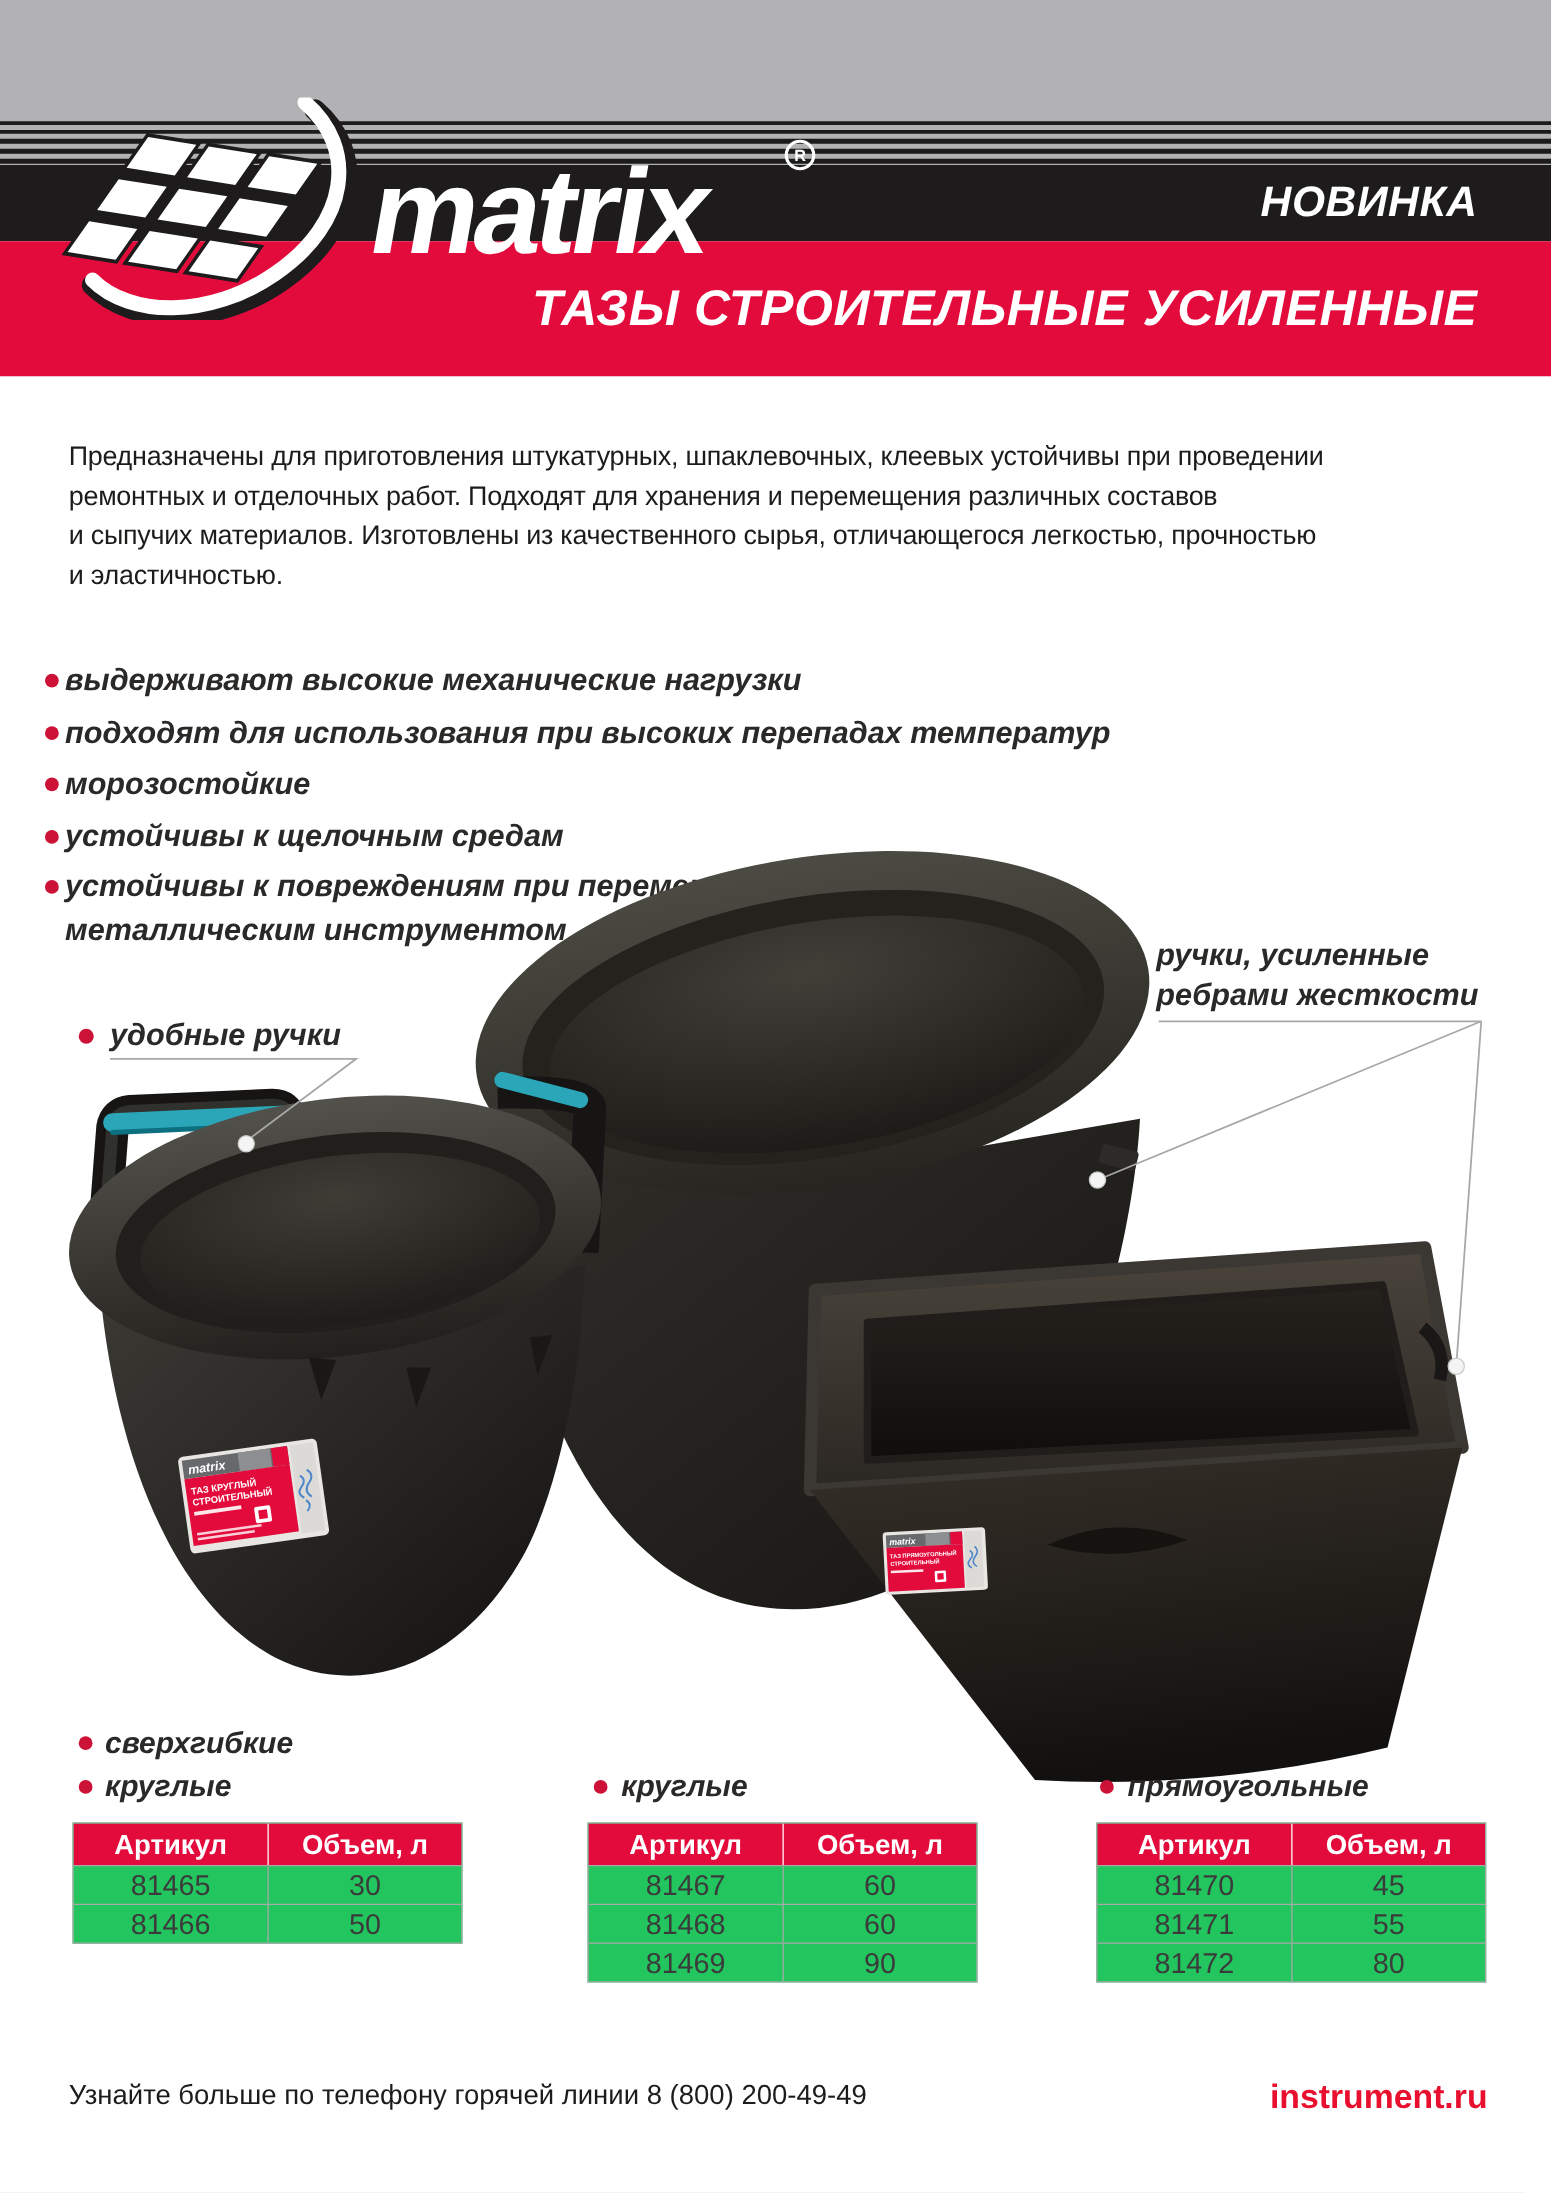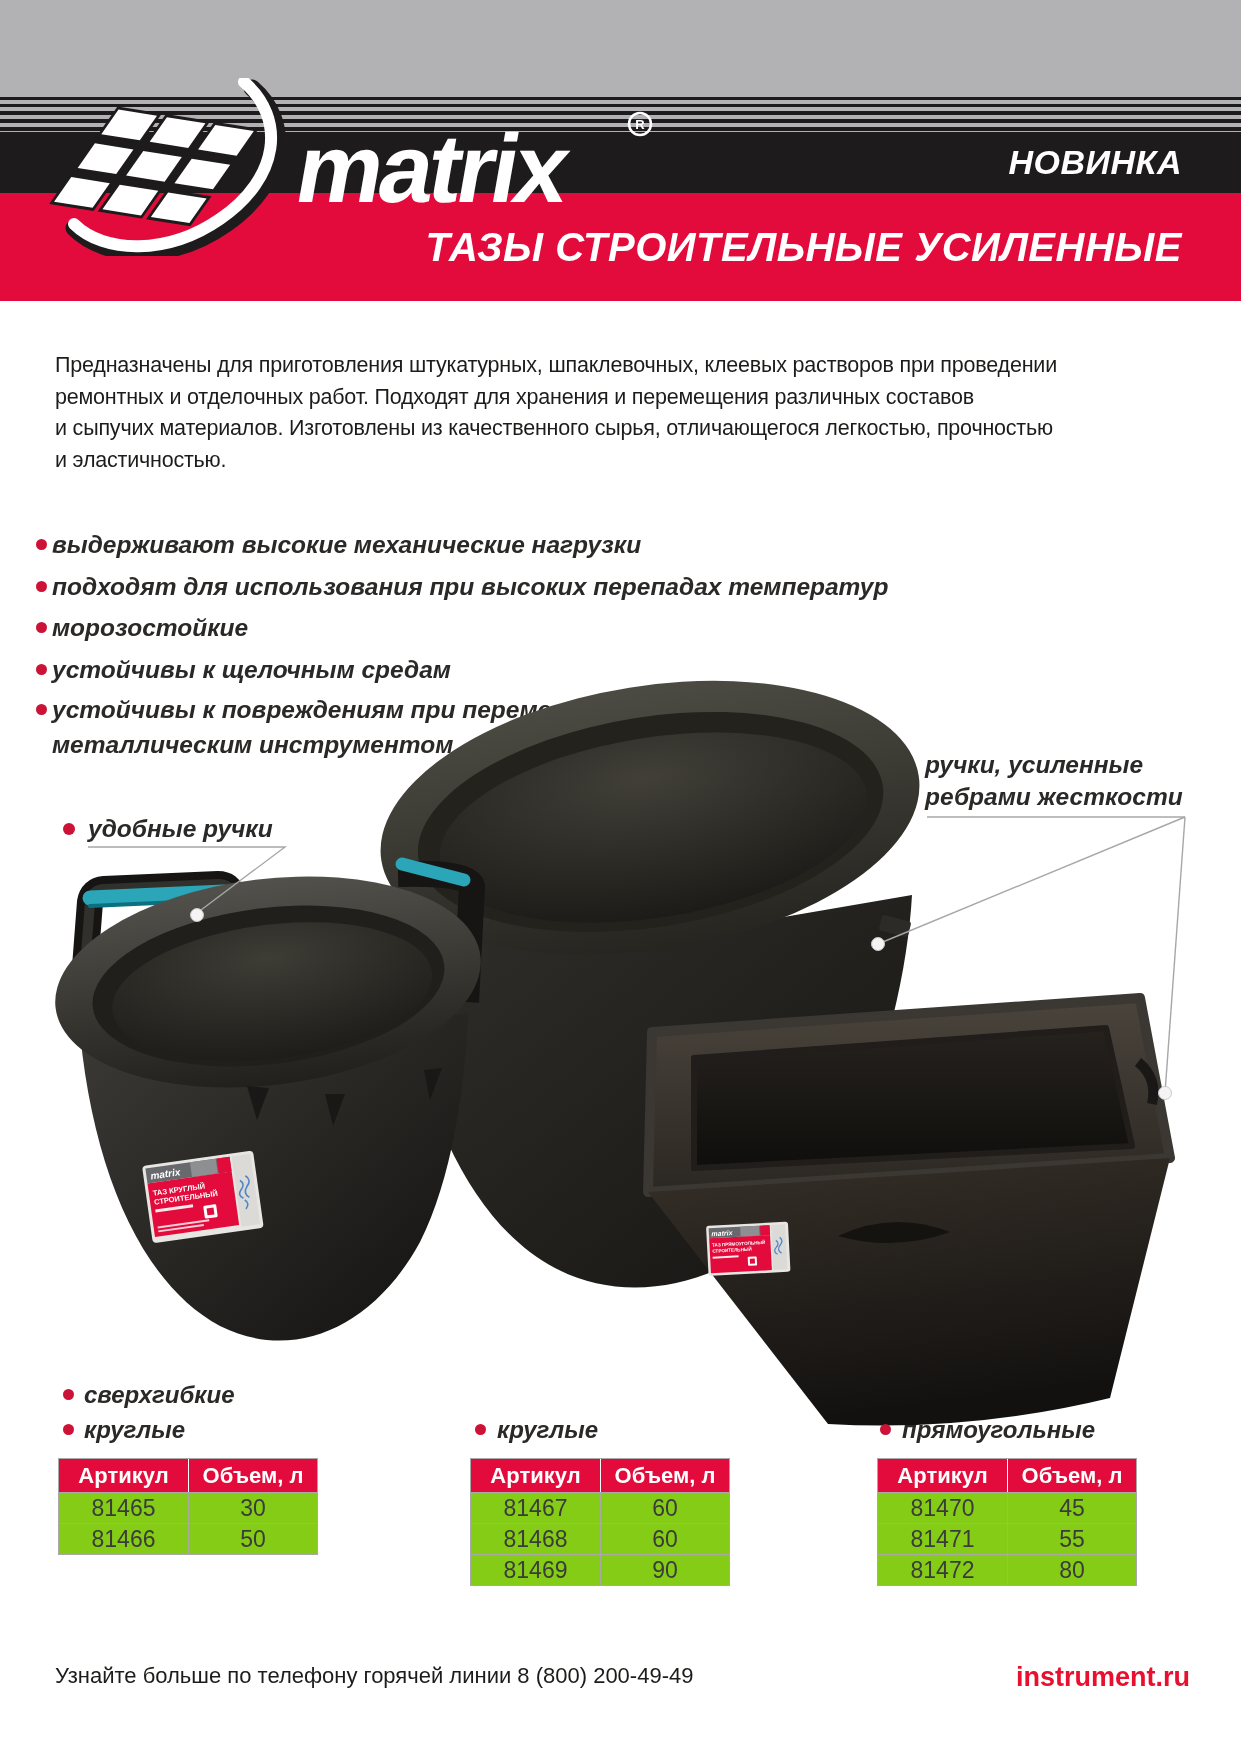--- a/index.html
+++ b/index.html
@@ -17,21 +17,21 @@
   .logo-svg{position:absolute;left:40px;top:78px;}
   
   .intro{position:absolute;left:55px;top:350px;color:#1d1c1a;font-size:21.5px;line-height:31.6px;letter-spacing:-.2px;}
   
   .feat{position:absolute;color:#2a2927;font-size:24.5px;font-weight:bold;font-style:italic;white-space:nowrap;}
   .dot{position:absolute;width:11px;height:11px;border-radius:50%;background:#cc1237;}
   
   .callout{position:absolute;color:#2a2927;font-size:24.5px;font-weight:bold;font-style:italic;white-space:nowrap;}
   
   .pbullet{position:absolute;color:#2a2927;font-size:24px;font-weight:bold;font-style:italic;white-space:nowrap;}
-  .tbl{position:absolute;width:260px;border:1px solid #a9a9a9;box-sizing:border-box;background:#84cc16;}
+  .tbl{position:absolute;width:312px;border:1px solid #a9a9a9;box-sizing:border-box;background:#22c55e;}
   .tbl .hrow{display:grid;grid-template-columns:1fr 1fr;height:33px;background:#e30b3b;}
   .tbl .hcell{color:#fff;font-weight:bold;font-size:22px;display:flex;align-items:center;justify-content:center;}
   .tbl .hcell + .hcell{border-left:1px solid #ffffff;}
   .tbl .brow{display:grid;grid-template-columns:1fr 1fr;height:30px;border-top:1px solid #a9a9a9;}
   .tbl .bcell{color:#3b3b3b;font-size:23px;display:flex;align-items:center;justify-content:center;}
   .tbl .bcell + .bcell{border-left:1px solid #a9a9a9;}
   
   .footer{position:absolute;left:55px;top:1660px;color:#1d1c1a;font-size:22px;line-height:32px;}
   .site{position:absolute;right:51px;top:1662px;color:#e8102e;font-size:27px;font-weight:bold;}
   .scene{position:absolute;left:0;top:0;pointer-events:none;}
@@ -75,21 +75,21 @@
     <g transform="translate(252,124) skewX(-10)">
       <text x="0" y="0" font-family="Liberation Sans, sans-serif" font-size="97" font-weight="bold" letter-spacing="-4" fill="#ffffff">matrix</text>
     </g>
     <g transform="translate(600,46)">
       <circle cx="0" cy="0" r="11" fill="none" stroke="#ffffff" stroke-width="2.5"></circle>
       <text x="0" y="4.5" text-anchor="middle" font-size="13" font-weight="bold" fill="#ffffff">R</text>
     </g>
   </svg>
 
   <div class="intro">
-    <div>Предназначены для приготовления штукатурных, шпаклевочных, клеевых растворов при проведении</div>
+    <div>Предназначены для приготовления штукатурных, шпаклевочных, клеевых устойчивы при проведении</div>
     <div>ремонтных и отделочных работ. Подходят для хранения и перемещения различных составов</div>
     <div>и сыпучих материалов. Изготовлены из качественного сырья, отличающегося легкостью, прочностью</div>
     <div>и эластичностью.</div>
   </div>
 
   <div class="dot" style="left:36px;top:539px;"></div>
   <div class="feat" style="left:52px;top:531px;">выдерживают высокие механические нагрузки</div>
   <div class="dot" style="left:36px;top:581px;"></div>
   <div class="feat" style="left:52px;top:573px;">подходят для использования при высоких перепадах температур</div>
   <div class="dot" style="left:36px;top:622px;"></div>

